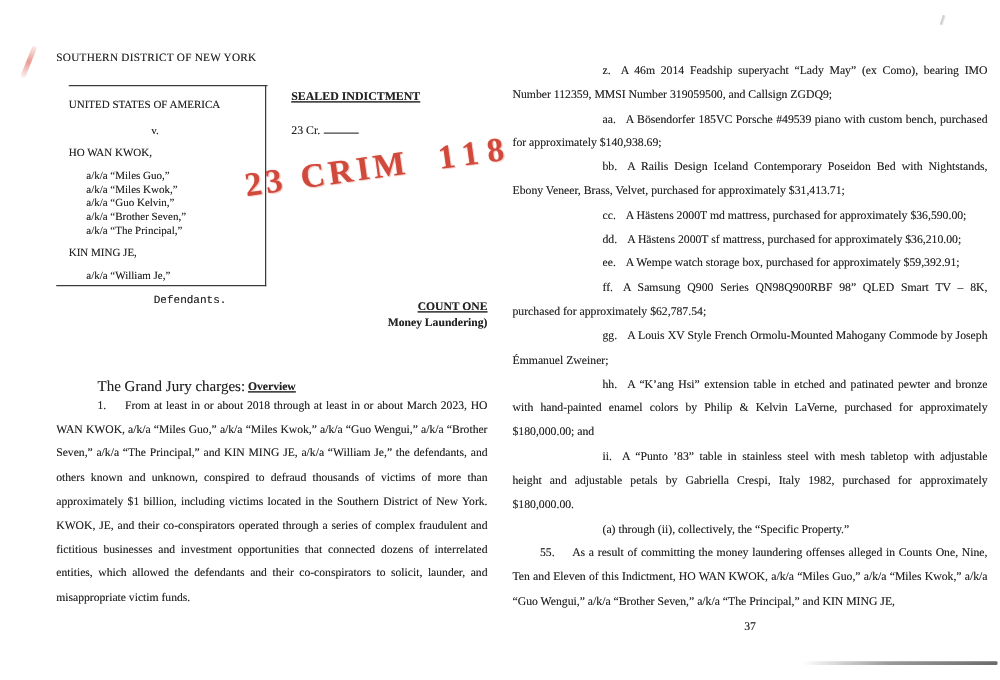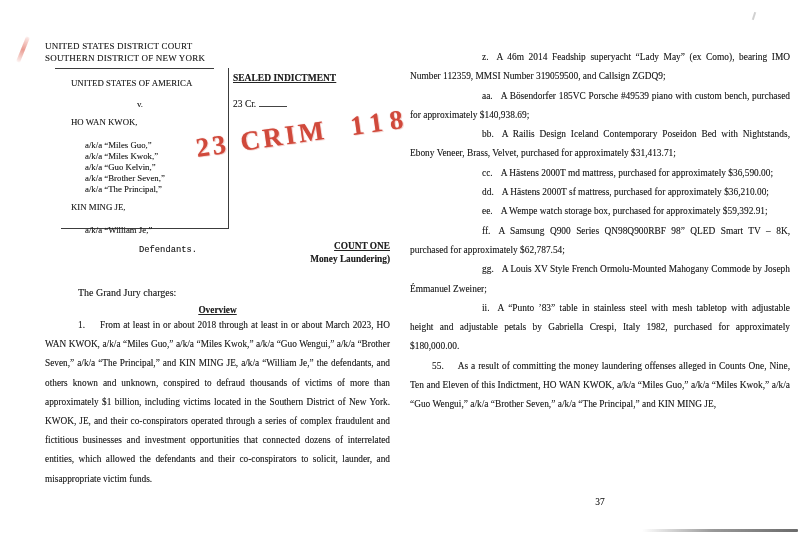--- a/index.html
+++ b/index.html
@@ -15,40 +15,40 @@
     transform:rotate(22deg);filter:blur(.6px);border-radius:2px;}
   .corner-tick{position:absolute;left:753px;top:12px;width:2px;height:8px;
     background:rgba(120,120,120,.35);transform:rotate(18deg);filter:blur(.4px);}
   .edge-shadow{position:absolute;left:642px;top:529px;width:156px;height:2.5px;
     background:linear-gradient(to right,rgba(140,140,140,0),rgba(110,110,110,.7) 45%,rgba(70,70,70,.8));
     filter:blur(.3px);border-radius:1px;}
   
   .left-page{position:absolute;left:45px;top:40px;width:345px;}
   .court-name{font-size:9px;letter-spacing:.2px;line-height:12px;}
   .caption-topline{position:absolute;left:10px;top:28px;width:159px;height:1px;background:#3c3c3c;}
-  .caption-box{position:absolute;left:16px;top:28px;width:168px;height:161px;
+  .caption-box{position:absolute;left:0;top:28px;width:168px;height:161px;
     border-right:1px solid #3c3c3c;border-bottom:1px solid #3c3c3c;
     font-size:8.8px;line-height:11px;box-sizing:border-box;padding:10px 0 0 10px;}
   .caption-versus{margin:10px 0 7px 66px;}
-  .alias-list{margin:12px 0 0 14px;}
+  .alias-list{margin:7px 0 0 14px;}
   .caption-def2{margin-top:7px;}
   .caption-defendants{margin:9px 0 0 68px;font-family:Liberation Mono, monospace;}
   .sealed-title{position:absolute;left:188px;top:33px;font-size:9.5px;font-weight:bold;text-decoration:underline;}
   .case-number{position:absolute;left:188px;top:57px;font-size:9.5px;}
   .case-blank{display:inline-block;width:28px;border-bottom:1px solid #444;height:9px;margin-left:3px;}
   .stamp{position:absolute;left:150px;top:78px;transform:rotate(-8deg);
     font-size:27px;font-weight:bold;color:#cd3a2b;opacity:.92;letter-spacing:3px;
     text-shadow:0 0 1px rgba(205,58,43,.55), 1px 1px 0 rgba(205,58,43,.2);
     white-space:nowrap;font-stretch:condensed;}
   .stamp .s2{margin-left:12px;}
   .stamp .s3{margin-left:24px;letter-spacing:7px;}
   .count-block{position:absolute;left:0;top:200px;width:345px;text-align:right;
     font-size:9.3px;font-weight:bold;line-height:13px;}
   .count-title{text-decoration:underline;}
-  .charges-line{position:absolute;left:33px;top:247px;font-size:10px;}
+  .charges-line{position:absolute;left:33px;top:262px;font-size:12px;}
   .overview-heading{position:absolute;left:0;top:265px;width:345px;text-align:center;
     font-size:9.3px;font-weight:bold;text-decoration:underline;}
   .para1{position:absolute;left:0;top:276px;width:345px;font-size:9.3px;line-height:19.2px;
     text-align:justify;text-indent:33px;margin:0;}
   .para-num{margin-right:15px;}
   
   .right-page{position:absolute;left:410px;top:48px;width:380px;font-size:9.4px;line-height:19.3px;}
   .right-page p{margin:0;text-align:justify;}
   .item{text-indent:72px;}
   .item-label{margin-right:8px;}
@@ -61,21 +61,20 @@
 <body>
 
 <div class="canvas">
 
   <div class="pen-mark"></div>
   <div class="corner-tick"></div>
   <div class="edge-shadow"></div>
 
   <div class="left-page">
 
-    <div class="court-name">UNITED STATES DISTRICT COURT</div>
     <div class="court-name">SOUTHERN DISTRICT OF NEW YORK</div>
 
     <div class="caption-topline"></div>
 
     <div class="caption-box">
       <div>UNITED STATES OF AMERICA</div>
       <div class="caption-versus">v.</div>
       <div>HO WAN KWOK,</div>
       <div class="alias-list">
         <div>a/k/a “Miles Guo,”</div>
@@ -112,21 +111,23 @@
   <div class="right-page">
 
     <p class="item"><span class="item-label">z.</span><span>A 46m 2014 Feadship superyacht “Lady May” (ex Como), bearing IMO Number 112359, MMSI Number 319059500, and Callsign ZGDQ9;</span></p>
     <p class="item"><span class="item-label">aa.</span><span>A Bösendorfer 185VC Porsche #49539 piano with custom bench, purchased for approximately $140,938.69;</span></p>
     <p class="item"><span class="item-label">bb.</span><span>A Railis Design Iceland Contemporary Poseidon Bed with Nightstands, Ebony Veneer, Brass, Velvet, purchased for approximately $31,413.71;</span></p>
     <p class="item"><span class="item-label">cc.</span><span>A Hästens 2000T md mattress, purchased for approximately $36,590.00;</span></p>
     <p class="item"><span class="item-label">dd.</span><span>A Hästens 2000T sf mattress, purchased for approximately $36,210.00;</span></p>
     <p class="item"><span class="item-label">ee.</span><span>A Wempe watch storage box, purchased for approximately $59,392.91;</span></p>
     <p class="item"><span class="item-label">ff.</span><span>A Samsung Q900 Series QN98Q900RBF 98” QLED Smart TV – 8K, purchased for approximately $62,787.54;</span></p>
     <p class="item"><span class="item-label">gg.</span><span>A Louis XV Style French Ormolu-Mounted Mahogany Commode by Joseph Émmanuel Zweiner;</span></p>
+    <p class="item"><span class="item-label">hh.</span><span>A “K’ang Hsi” extension table in etched and patinated pewter and bronze with hand-painted enamel colors by Philip &amp; Kelvin LaVerne, purchased for approximately $180,000.00; and</span></p>
     <p class="item"><span class="item-label">ii.</span><span>A “Punto ’83” table in stainless steel with mesh tabletop with adjustable height and adjustable petals by Gabriella Crespi, Italy 1982, purchased for approximately $180,000.00.</span></p>
 
+    <p class="collective-line">(a) through (ii), collectively, the “Specific Property.”</p>
 
     <p class="para55"><span class="para-num">55.</span><span>As a result of committing the money laundering offenses alleged in Counts One, Nine, Ten and Eleven of this Indictment, HO WAN KWOK, a/k/a “Miles Guo,” a/k/a “Miles Kwok,” a/k/a “Guo Wengui,” a/k/a “Brother Seven,” a/k/a “The Principal,” and KIN MING JE,</span></p>
   </div>
 
   <div class="page-number">37</div>
 
 </div>
 
 </body></html>

